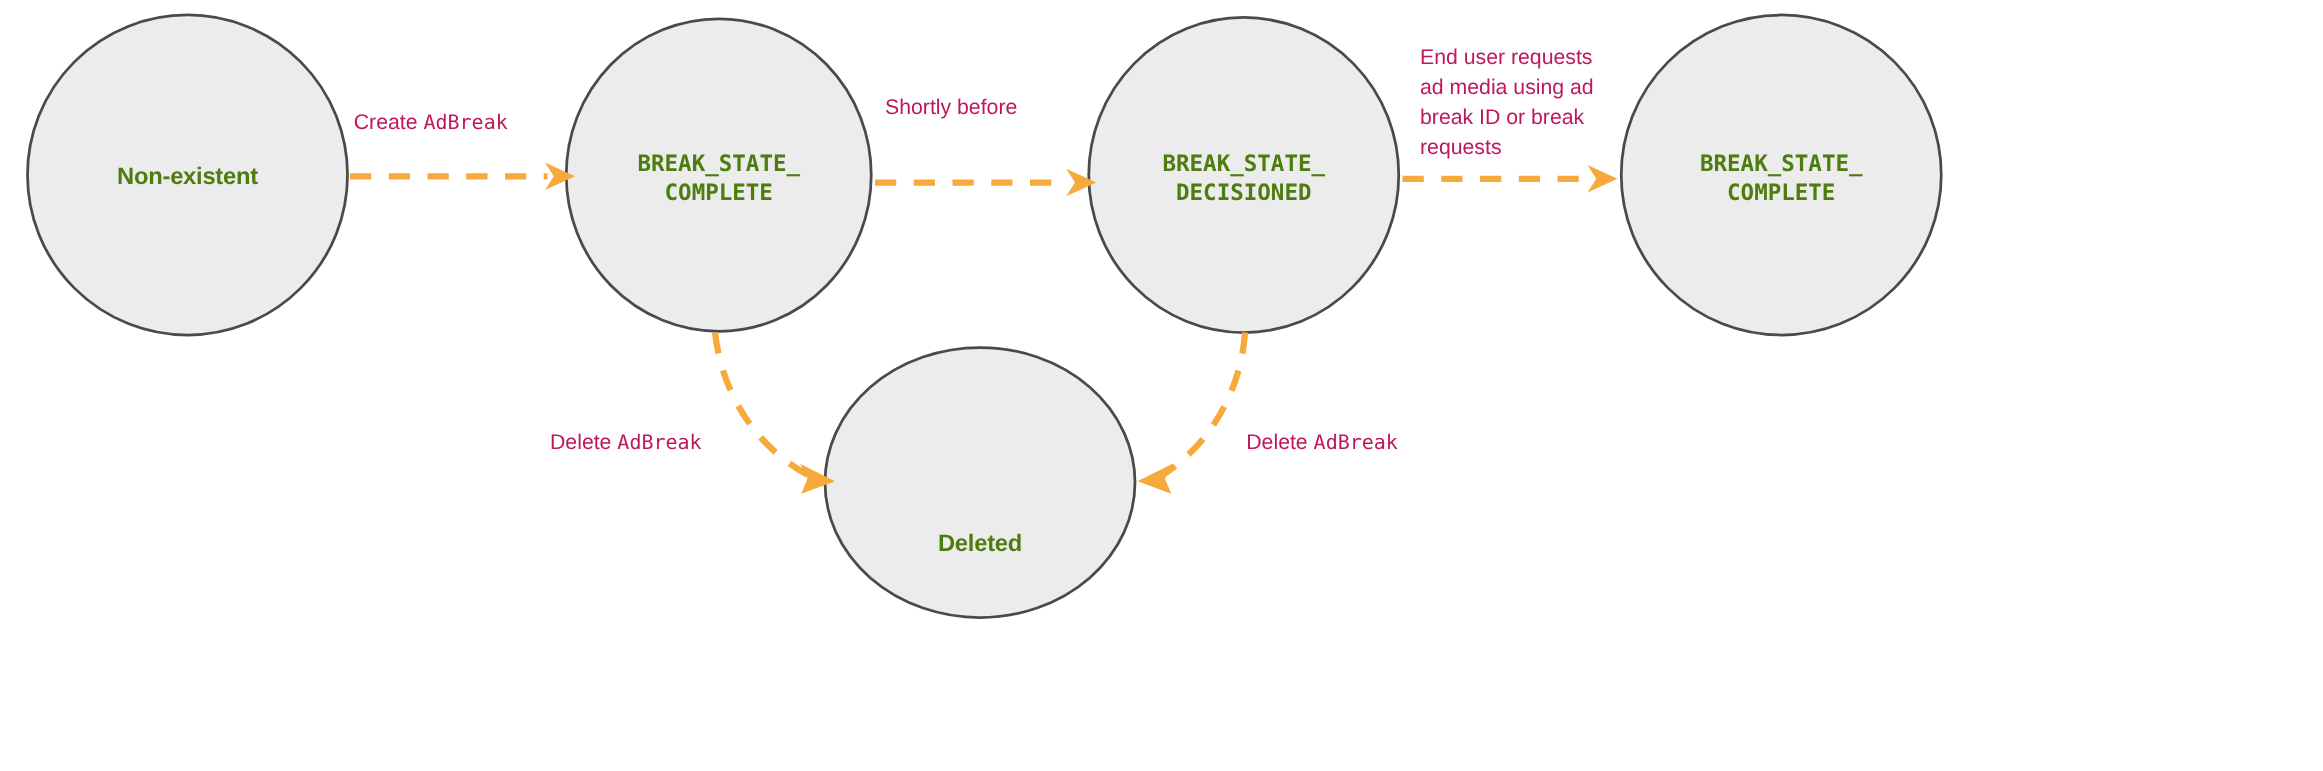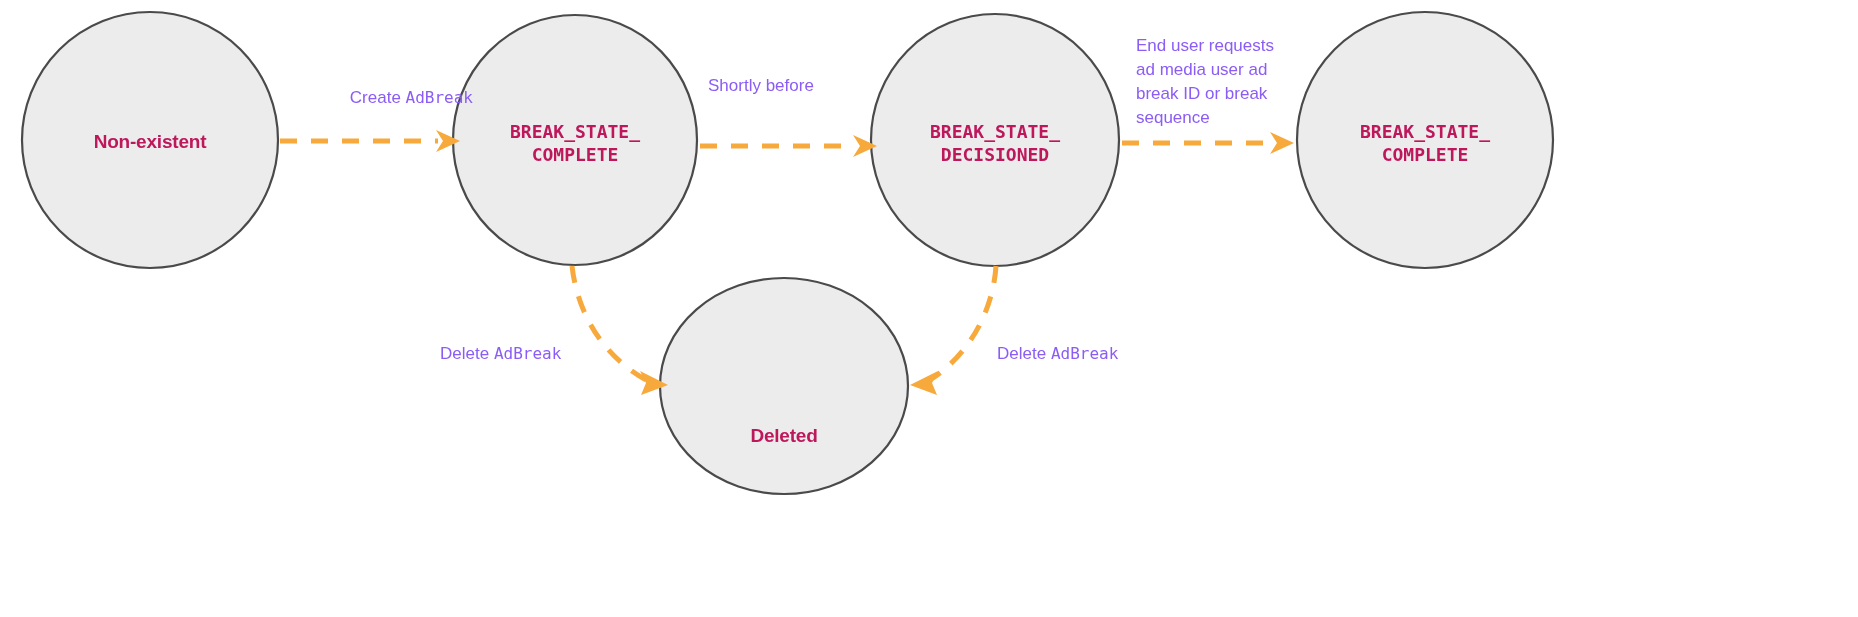--- a/index.html
+++ b/index.html
@@ -38,51 +38,51 @@
     stroke-dasharray: 17 14;
     stroke-linecap: butt;
   }
   .arrow-head {
     fill: #f7a93b;
     stroke: none;
   }
   .node-label {
     position: absolute;
     text-align: center;
-    color: #be185d;
+    color: #4d7c0f;
     font-weight: bold;
     line-height: 1.3;
     pointer-events: none;
     white-space: nowrap;
   }
   .node-label.sans {
     font-family: "Liberation Sans", sans-serif;
     font-size: 19px;
     letter-spacing: -0.2px;
   }
   .node-label.mono {
     font-family: "DejaVu Sans Mono", monospace;
     font-size: 18px;
     letter-spacing: 0px;
   }
   .edge-label {
     position: absolute;
-    color: #8b5cf6;
+    color: #be185d;
     font-size: 17px;
     line-height: 1.42;
     white-space: nowrap;
   }
   .edge-label .txt {
     font-family: "Liberation Sans", sans-serif;
   }
   .edge-label .code {
     font-family: "DejaVu Sans Mono", monospace;
     font-size: 16px;
   }
-  .edge-label.center { text-align: right; }
+  .edge-label.center { text-align: left; }
   .edge-label.left { text-align: left; }
 </style>
 </head>
 <body>
 
 <div id="diagram-root">
 
   <svg class="diagram-canvas" viewBox="0 0 1858 617">
 
     <ellipse class="node-ellipse" cx="150" cy="140" rx="128" ry="128"></ellipse>
@@ -144,23 +144,23 @@
   <div class="edge-label center" style="left:283px; top:86px; width:190px;">
     <span class="txt">Create </span><span class="code">AdBreak</span>
   </div>
 
   <div class="edge-label left" style="left:708px; top:74px; width:220px;">
     <div><span class="txt">Shortly before</span></div>
   </div>
 
   <div class="edge-label left" style="left:1136px; top:34px; width:200px;">
     <div class="txt">End user requests</div>
-    <div class="txt">ad media user ad</div>
+    <div class="txt">ad media using ad</div>
     <div class="txt">break ID or break</div>
-    <div class="txt">sequence</div>
+    <div class="txt">requests</div>
   </div>
 
   <div class="edge-label left" style="left:440px; top:342px; width:200px;">
     <span class="txt">Delete </span><span class="code">AdBreak</span>
   </div>
 
   <div class="edge-label left" style="left:997px; top:342px; width:200px;">
     <span class="txt">Delete </span><span class="code">AdBreak</span>
   </div>
 

